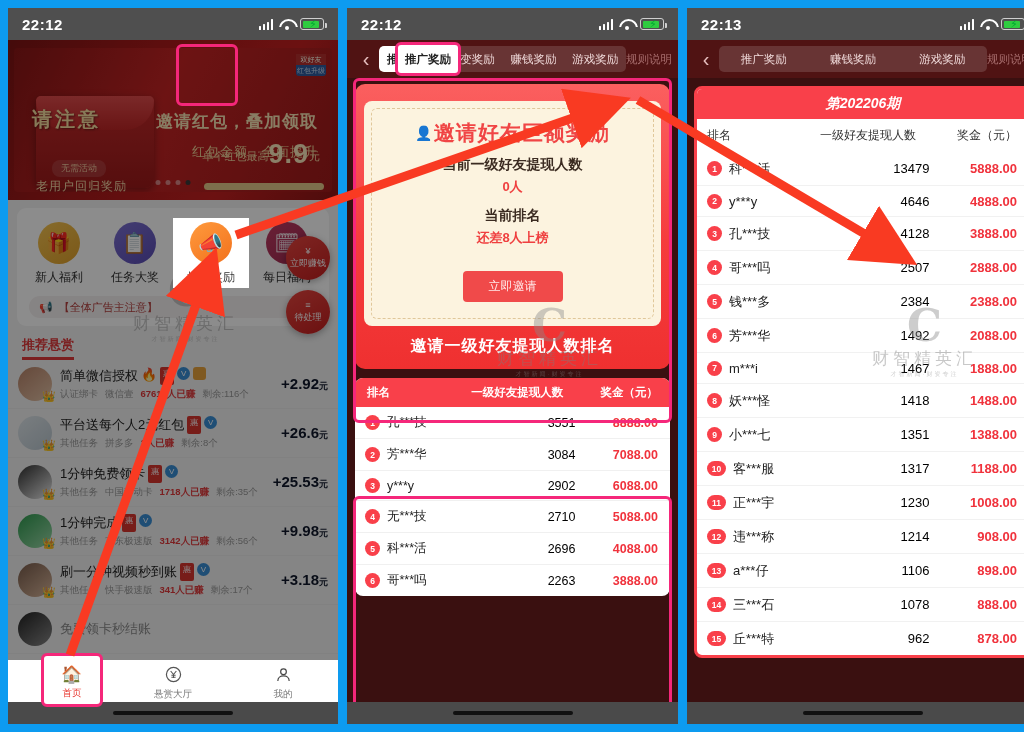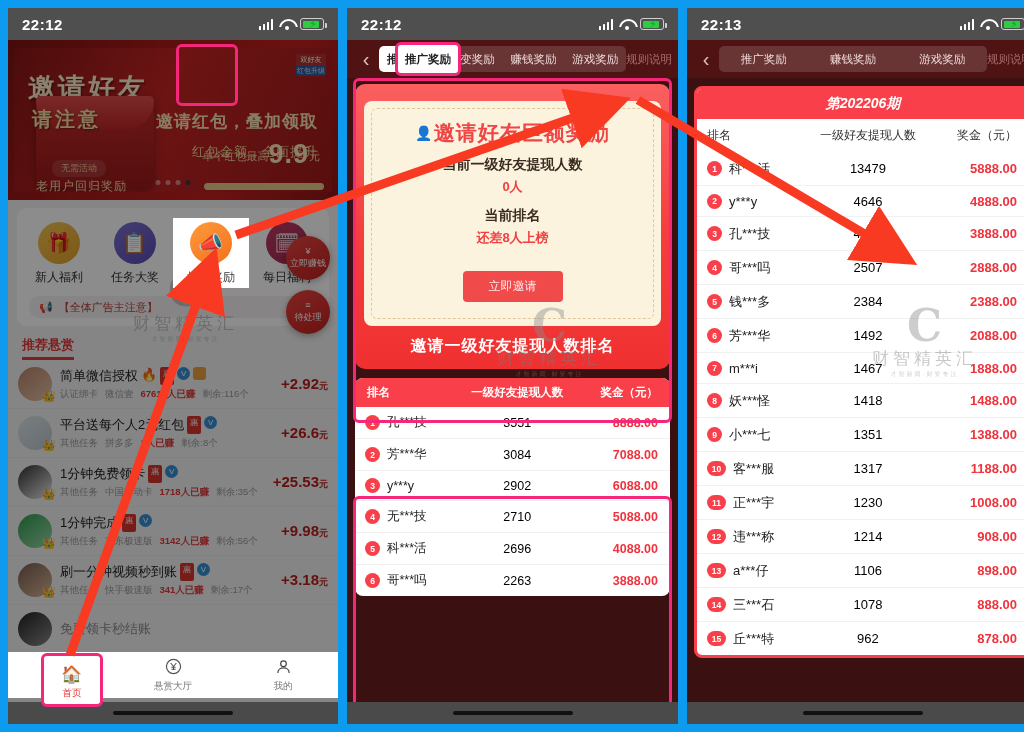--- a/index.html
+++ b/index.html
@@ -95,30 +95,30 @@
   .av6{background:linear-gradient(140deg,#222,#888);}
   .crown{position:absolute;right:-4px;bottom:-2px;font-size:11px;color:#f2b705;}
   .t-mid{flex:1;min-width:0;}
   .t-name{font-size:13px;color:#222;display:flex;gap:3px;white-space:nowrap;}
   .tag{font-size:8px;padding:1px 3px;border-radius:2px;color:#fff;}
   .tg-red{background:#d9352f;}
   .tg-blue{background:#3a8fd6;border-radius:50%;width:13px;height:13px;display:inline-flex;align-items:center;justify-content:center;}
   .tg-org{background:#e8a33d;border-radius:3px;width:13px;height:13px;display:inline-block;}
   .t-sub{font-size:9.5px;color:#999;display:flex;gap:7px;margin-top:3px;}
   .t-sub b{color:#e0393b;}
-  .t-right{font-size:15px;color:#b91c1c;font-weight:bold;white-space:nowrap;}
+  .t-right{font-size:15px;color:#0f172a;font-weight:bold;white-space:nowrap;}
   .t-right small{font-size:9px;}
 
   .float-btn{position:absolute;right:8px;width:44px;height:44px;border-radius:50%;
      background:linear-gradient(150deg,#e8453f,#c31f1f);color:#fff;font-size:9px;
      display:flex;flex-direction:column;align-items:center;justify-content:center;gap:1px;
      box-shadow:0 2px 7px rgba(0,0,0,.3);}
   .fb1{top:196px;} .fb2{top:250px;}
 
-  .tabbar { position:absolute; left:0; bottom:26px; width:100%; height:46px; background:#fff;
+  .tabbar { position:absolute; left:0; bottom:18px; width:100%; height:46px; background:#fff;
      display:flex; align-items:center; z-index:35;}
   .tbitem{flex:1;text-align:center;}
   .tbic{font-size:17px;line-height:17px;}
   .tblb{font-size:9.5px;margin-top:2px;}
   .homebar{position:absolute;left:0;bottom:0;width:100%;height:22px;background:#4a4a4a;
      display:flex;align-items:center;justify-content:center;z-index:36;}
   .homebar i{display:block;width:120px;height:4px;background:#111;border-radius:3px;}
 
   
   .p-body{position:relative;height:684px;background:#3a1010;}
@@ -146,21 +146,21 @@
   .inv-l2{font-size:14px;color:#3b2b21;margin-top:11px;font-weight:bold;}
   .inv-v2{font-size:13px;color:#ef3f3f;font-weight:bold;margin-top:4px;}
   .inv-btn{display:inline-block;margin-top:24px;background:#f04a4a;color:#ffe9e9;font-size:12px;
      padding:7px 26px;border-radius:4px;}
   .promo-foot{text-align:center;color:#fff;font-size:16px;font-weight:bold;letter-spacing:1px;margin-top:10px;}
 
   .ranktbl{margin:9px 8px 0;border-radius:8px;overflow:hidden;background:#fff;}
   .rt-head{display:flex;background:#f9404a;color:#fff;font-size:11.5px;font-weight:bold;padding:7px 0;}
   .rt-row{display:flex;align-items:center;font-size:12.5px;padding:7px 0;border-bottom:1px solid #f0f0f0;}
   .c1{width:33%;padding-left:10px;display:flex;align-items:center;gap:7px;}
-  .c2{width:37%;text-align:center;}
+  .c2{width:37%;text-align:right;}
   .c3{width:30%;text-align:right;padding-right:12px;}
   .rt-head .c1{padding-left:12px;}
   .rt-head .c2{text-align:center;}
   .badge{width:15px;height:15px;border-radius:50%;background:#f9404a;color:#fff;font-size:8.5px;
      display:inline-flex;align-items:center;justify-content:center;flex:0 0 15px;font-weight:bold;}
   .badge.wide{width:19px;flex:0 0 19px;border-radius:8px;}
   .nm{color:#222;}
   .amt{color:#f0323c;font-weight:bold;}
 
   
@@ -205,21 +205,20 @@
     </div>
 
     <div class="p1-body">
 
       <div class="banner">
         <div class="inner">
           <div class="bn-badge">
             <span>双好友</span>
             <em style="font-style:normal">红包升级</em>
           </div>
-          <div class="bn-h1">邀请好友</div>
           <div class="bn-env"></div>
           <div class="bn-h2">请注意</div>
           <div class="bn-pill">无需活动</div>
           <div class="bn-old">老用户回归奖励</div>
           <div class="bn-r1">邀请红包，叠加领取</div>
           <div class="bn-r2">红包金额，全面提升</div>
           <div class="bn-r3">
             <span>单个红包最高</span><b>9.9</b><span>元</span>
           </div>
           <div class="bn-dots">

